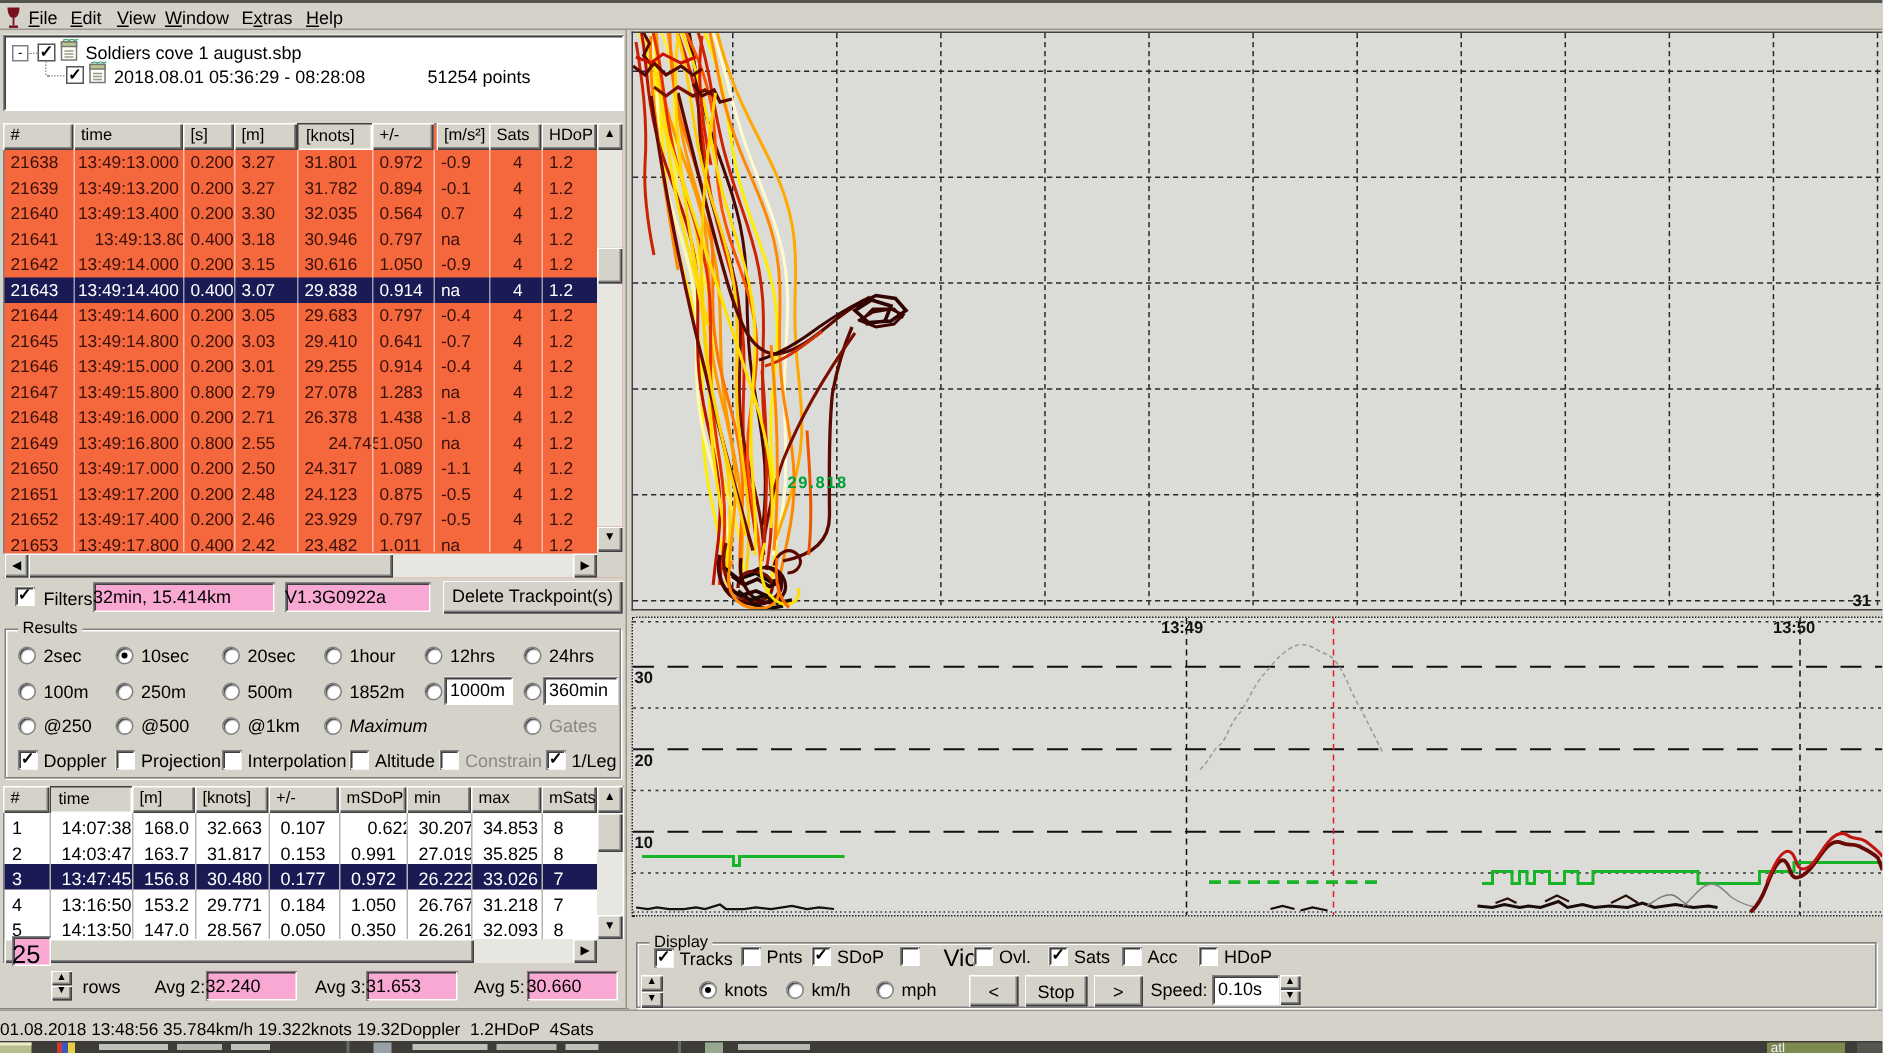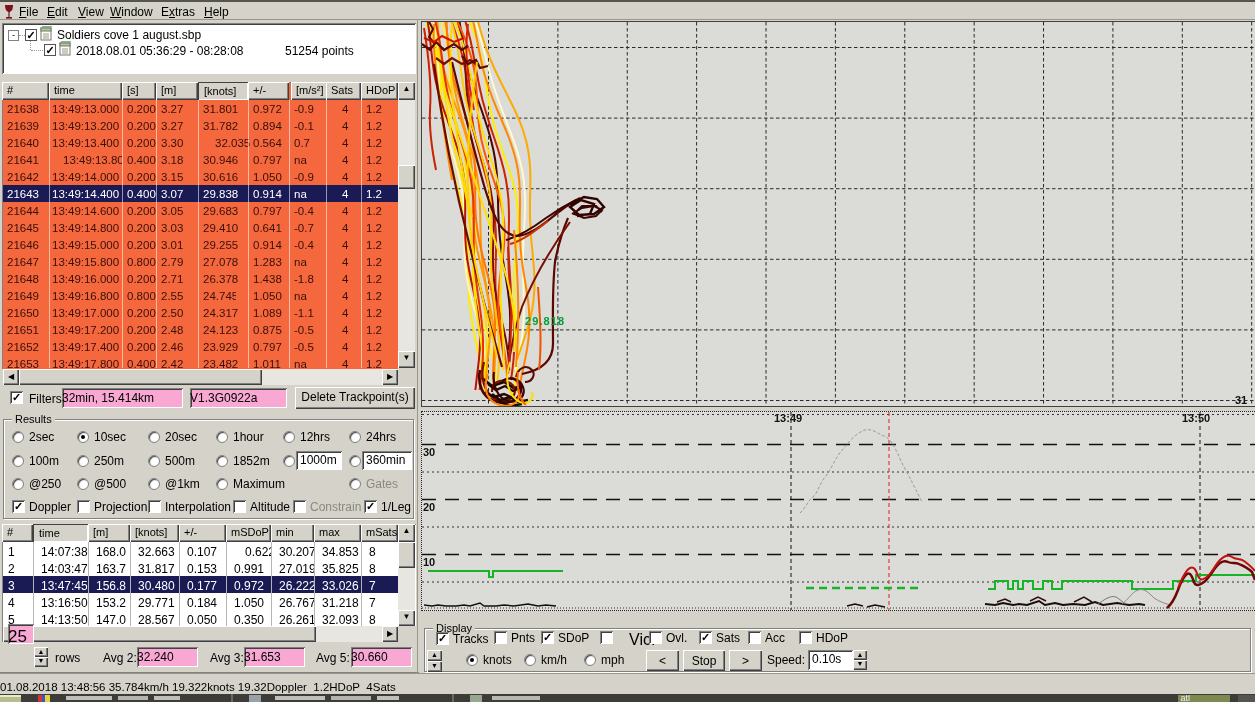--- a/index.html
+++ b/index.html
@@ -92,21 +92,21 @@
     <div class="cell" style="left:154px;top:20px;width:42px;color:#38100a;padding-left:5px;font-size:11.5px">3.27</div>
     <div class="cell" style="left:196px;top:20px;width:50px;color:#38100a;padding-left:5px;font-size:11.5px">31.782</div>
     <div class="cell" style="left:246px;top:20px;width:41px;color:#38100a;padding-left:5px;font-size:11.5px">0.894</div>
     <div class="cell" style="left:287px;top:20px;width:37px;color:#38100a;padding-left:5px;font-size:11.5px">-0.1</div>
     <div class="cell" style="left:324px;top:20px;width:35px;color:#38100a;padding-left:16px;font-size:11.5px">4</div>
     <div class="cell" style="left:359px;top:20px;width:37px;color:#38100a;padding-left:5px;font-size:11.5px">1.2</div>
     <div class="cell" style="left:0px;top:37px;width:47px;color:#38100a;padding-left:5px;font-size:11.5px">21640</div>
     <div class="cell" style="left:47px;top:37px;width:73px;color:#38100a;padding-left:3px;font-size:11.5px">13:49:13.400</div>
     <div class="cell" style="left:120px;top:37px;width:34px;color:#38100a;padding-left:5px;font-size:11.5px">0.200</div>
     <div class="cell" style="left:154px;top:37px;width:42px;color:#38100a;padding-left:5px;font-size:11.5px">3.30</div>
-    <div class="cell" style="left:208px;top:37px;width:50px;color:#38100a;padding-left:5px;font-size:11.5px">32.035</div>
+    <div class="cell" style="left:196px;top:37px;width:50px;color:#38100a;padding-left:5px;font-size:11.5px">32.035</div>
     <div class="cell" style="left:246px;top:37px;width:41px;color:#38100a;padding-left:5px;font-size:11.5px">0.564</div>
     <div class="cell" style="left:287px;top:37px;width:37px;color:#38100a;padding-left:5px;font-size:11.5px">0.7</div>
     <div class="cell" style="left:324px;top:37px;width:35px;color:#38100a;padding-left:16px;font-size:11.5px">4</div>
     <div class="cell" style="left:359px;top:37px;width:37px;color:#38100a;padding-left:5px;font-size:11.5px">1.2</div>
     <div class="cell" style="left:0px;top:54px;width:47px;color:#38100a;padding-left:5px;font-size:11.5px">21641</div>
     <div class="cell" style="left:47px;top:54px;width:73px;color:#38100a;padding-left:14px;font-size:11.5px">13:49:13.800</div>
     <div class="cell" style="left:120px;top:54px;width:34px;color:#38100a;padding-left:5px;font-size:11.5px">0.400</div>
     <div class="cell" style="left:154px;top:54px;width:42px;color:#38100a;padding-left:5px;font-size:11.5px">3.18</div>
     <div class="cell" style="left:196px;top:54px;width:50px;color:#38100a;padding-left:5px;font-size:11.5px">30.946</div>
     <div class="cell" style="left:246px;top:54px;width:41px;color:#38100a;padding-left:5px;font-size:11.5px">0.797</div>
@@ -174,21 +174,21 @@
     <div class="cell" style="left:154px;top:173px;width:42px;color:#38100a;padding-left:5px;font-size:11.5px">2.71</div>
     <div class="cell" style="left:196px;top:173px;width:50px;color:#38100a;padding-left:5px;font-size:11.5px">26.378</div>
     <div class="cell" style="left:246px;top:173px;width:41px;color:#38100a;padding-left:5px;font-size:11.5px">1.438</div>
     <div class="cell" style="left:287px;top:173px;width:37px;color:#38100a;padding-left:5px;font-size:11.5px">-1.8</div>
     <div class="cell" style="left:324px;top:173px;width:35px;color:#38100a;padding-left:16px;font-size:11.5px">4</div>
     <div class="cell" style="left:359px;top:173px;width:37px;color:#38100a;padding-left:5px;font-size:11.5px">1.2</div>
     <div class="cell" style="left:0px;top:190px;width:47px;color:#38100a;padding-left:5px;font-size:11.5px">21649</div>
     <div class="cell" style="left:47px;top:190px;width:73px;color:#38100a;padding-left:3px;font-size:11.5px">13:49:16.800</div>
     <div class="cell" style="left:120px;top:190px;width:34px;color:#38100a;padding-left:5px;font-size:11.5px">0.800</div>
     <div class="cell" style="left:154px;top:190px;width:42px;color:#38100a;padding-left:5px;font-size:11.5px">2.55</div>
-    <div class="cell" style="left:184px;top:190px;width:50px;color:#38100a;padding-left:17px;font-size:11.5px">24.745</div>
+    <div class="cell" style="left:200px;top:190px;width:50px;color:#38100a;padding-left:17px;font-size:11.5px">24.745</div>
     <div class="cell" style="left:246px;top:190px;width:41px;color:#38100a;padding-left:5px;font-size:11.5px">1.050</div>
     <div class="cell" style="left:287px;top:190px;width:37px;color:#38100a;padding-left:5px;font-size:11.5px">na</div>
     <div class="cell" style="left:324px;top:190px;width:35px;color:#38100a;padding-left:16px;font-size:11.5px">4</div>
     <div class="cell" style="left:359px;top:190px;width:37px;color:#38100a;padding-left:5px;font-size:11.5px">1.2</div>
     <div class="cell" style="left:0px;top:207px;width:47px;color:#38100a;padding-left:5px;font-size:11.5px">21650</div>
     <div class="cell" style="left:47px;top:207px;width:73px;color:#38100a;padding-left:3px;font-size:11.5px">13:49:17.000</div>
     <div class="cell" style="left:120px;top:207px;width:34px;color:#38100a;padding-left:5px;font-size:11.5px">0.200</div>
     <div class="cell" style="left:154px;top:207px;width:42px;color:#38100a;padding-left:5px;font-size:11.5px">2.50</div>
     <div class="cell" style="left:196px;top:207px;width:50px;color:#38100a;padding-left:5px;font-size:11.5px">24.317</div>
     <div class="cell" style="left:246px;top:207px;width:41px;color:#38100a;padding-left:5px;font-size:11.5px">1.089</div>
@@ -281,21 +281,21 @@
     <div class="abs wfield" style="left:296px;top:451px;width:46px;height:19px;font-size:12px">1000m</div>
     <div class="rd" style="left:349px;top:455px"></div>
     <div class="abs wfield" style="left:362px;top:451px;width:50px;height:19px;font-size:12px">360min</div>
     <div class="rd" style="left:12px;top:478px"></div>
     <div class="abs" style="left:29px;top:477px;font-size:12px;">@250</div>
     <div class="rd" style="left:77px;top:478px"></div>
     <div class="abs" style="left:94px;top:477px;font-size:12px;">@500</div>
     <div class="rd" style="left:148px;top:478px"></div>
     <div class="abs" style="left:165px;top:477px;font-size:12px;">@1km</div>
     <div class="rd" style="left:216px;top:478px"></div>
-    <div class="abs" style="left:233px;top:477px;font-size:12px;">Maximum</div>
+    <div class="abs" style="left:233px;top:477px;font-size:12px;font-style:italic;">Maximum</div>
     <div class="rd" style="left:349px;top:478px"></div>
     <div class="abs" style="left:366px;top:477px;font-size:12px;color:#8a8a82">Gates</div>
     <div class="cb" style="left:12px;top:500px">✓</div>
     <div class="abs" style="left:29px;top:500px;font-size:12px;">Doppler</div>
     <div class="cb" style="left:77px;top:500px"></div>
     <div class="abs" style="left:94px;top:500px;font-size:12px;">Projection</div>
     <div class="cb" style="left:148px;top:500px"></div>
     <div class="abs" style="left:165px;top:500px;font-size:12px;">Interpolation</div>
     <div class="cb" style="left:233px;top:500px"></div>
     <div class="abs" style="left:250px;top:500px;font-size:12px;">Altitude</div>

